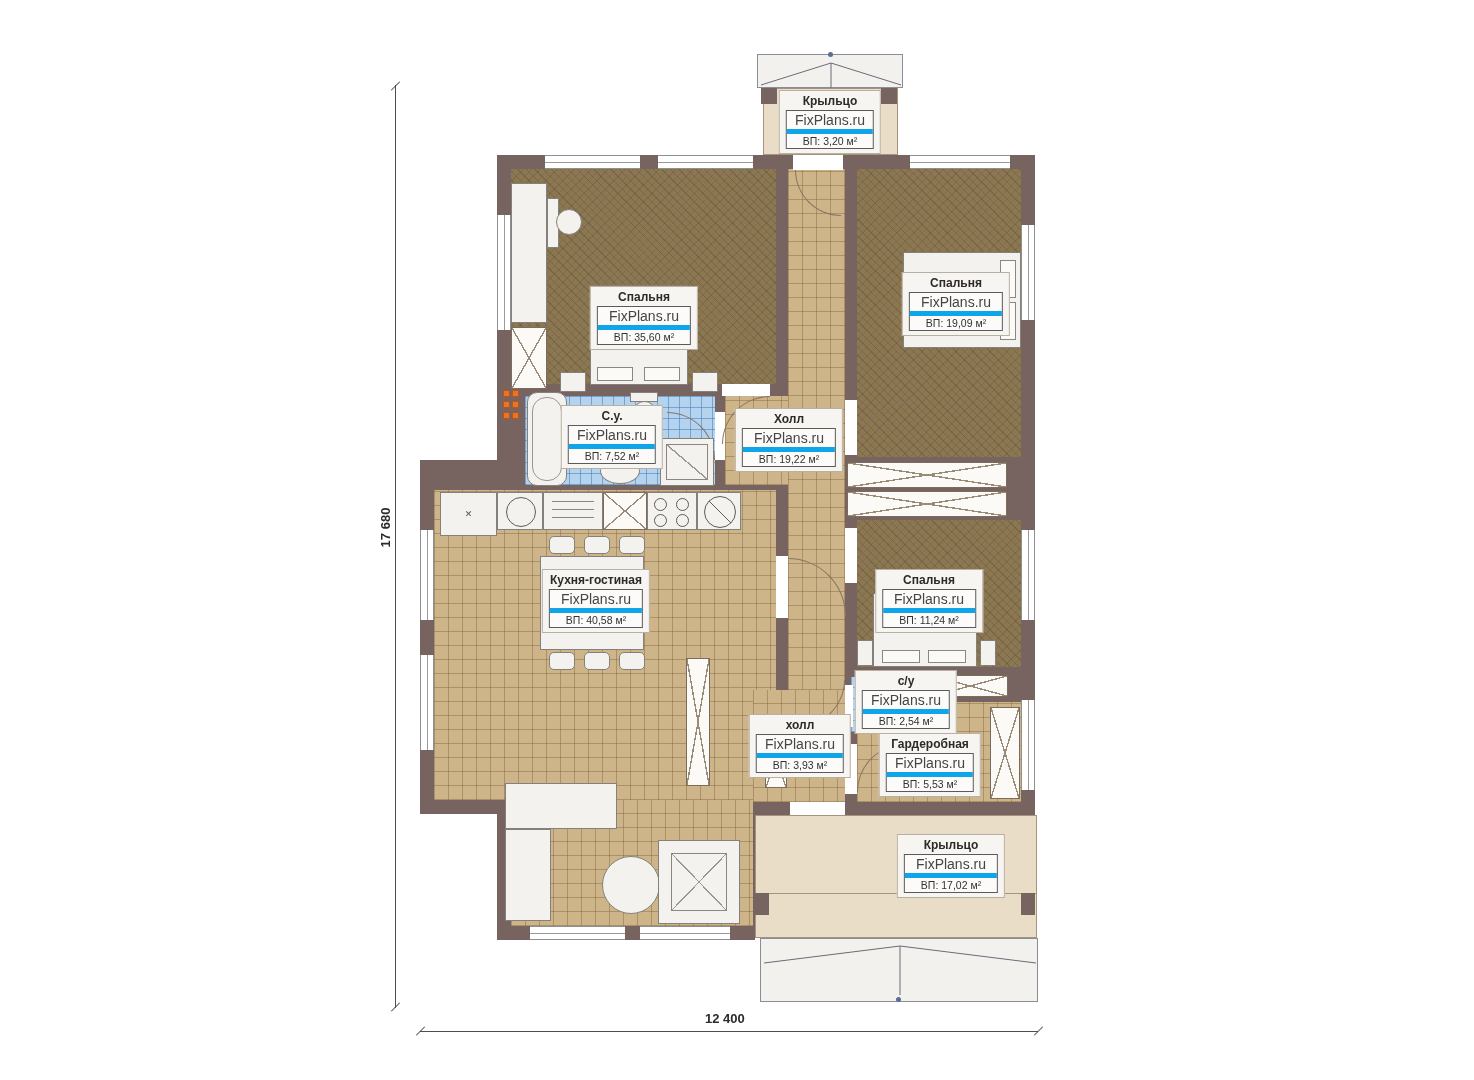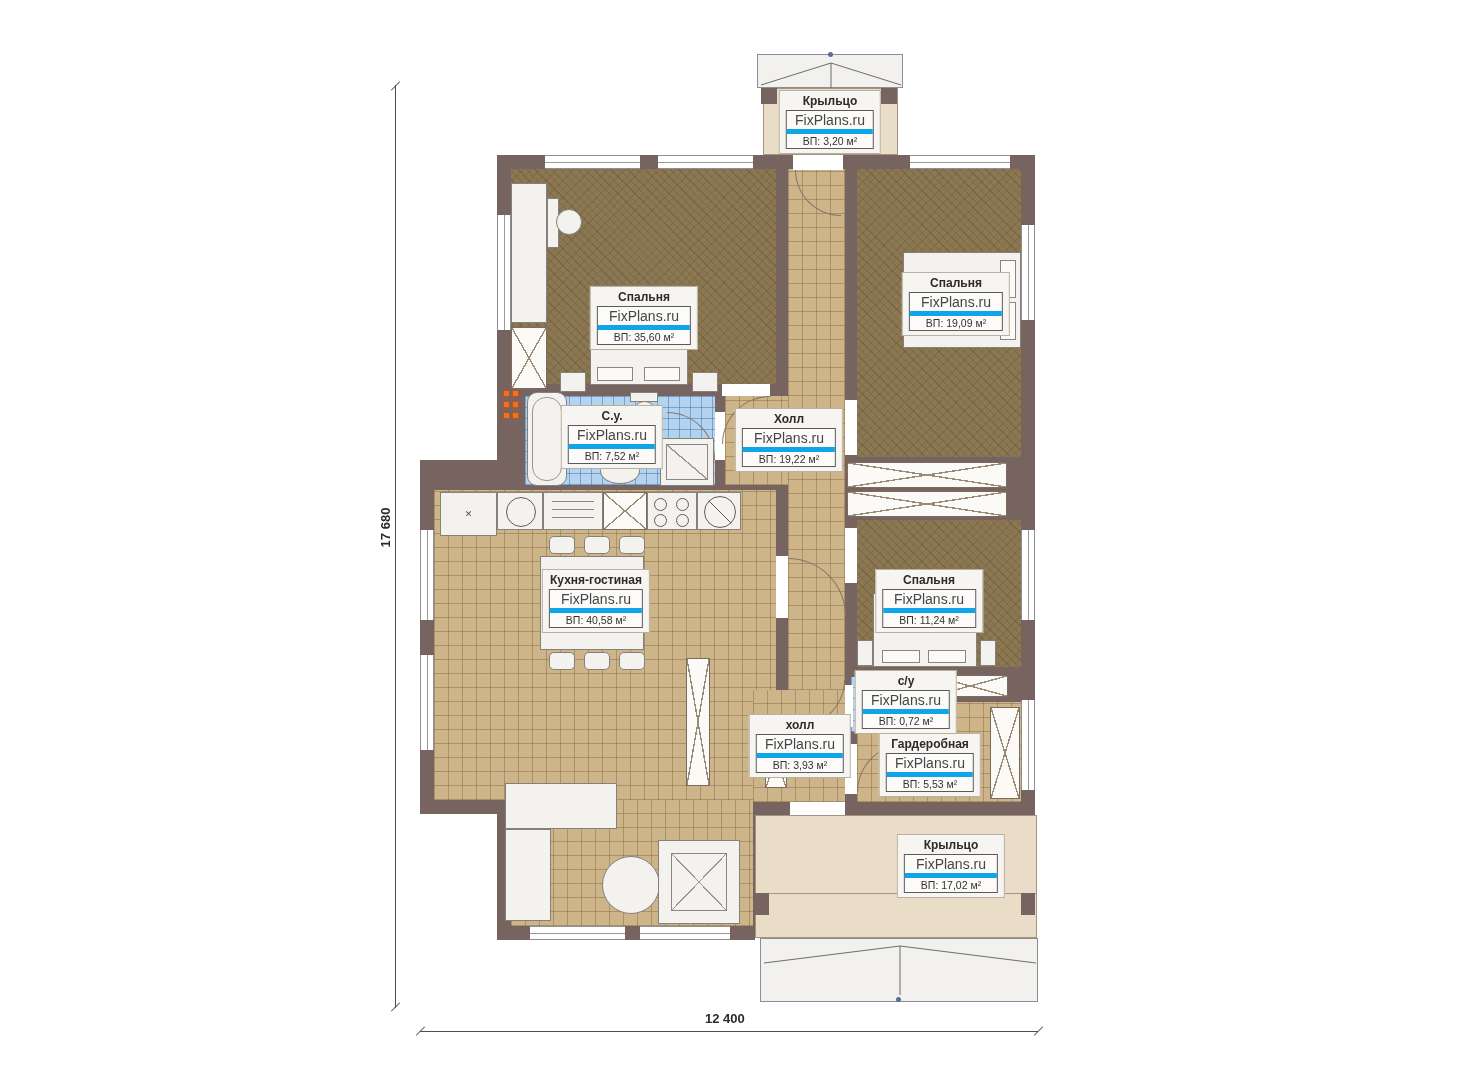--- a/index.html
+++ b/index.html
@@ -259,21 +259,21 @@
     <div class="room-box">
         <div class="room-brand">FixPlans.ru</div>
       <div class="room-area">ВП: 11,24 м²</div>
       </div>
   </div>
 
   <div class="room-label" style="left:884px;top:702px;margin-left:22px;">
     <div class="room-name">с/у</div>
     <div class="room-box">
         <div class="room-brand">FixPlans.ru</div>
-      <div class="room-area">ВП: 0,72 м²</div>
+      <div class="room-area">ВП: 2,54 м²</div>
       </div>
   </div>
 
   <div class="room-label" style="left:800px;top:746px;">
     <div class="room-name">холл</div>
     <div class="room-box">
         <div class="room-brand">FixPlans.ru</div>
       <div class="room-area">ВП: 3,93 м²</div>
       </div>
   </div>

